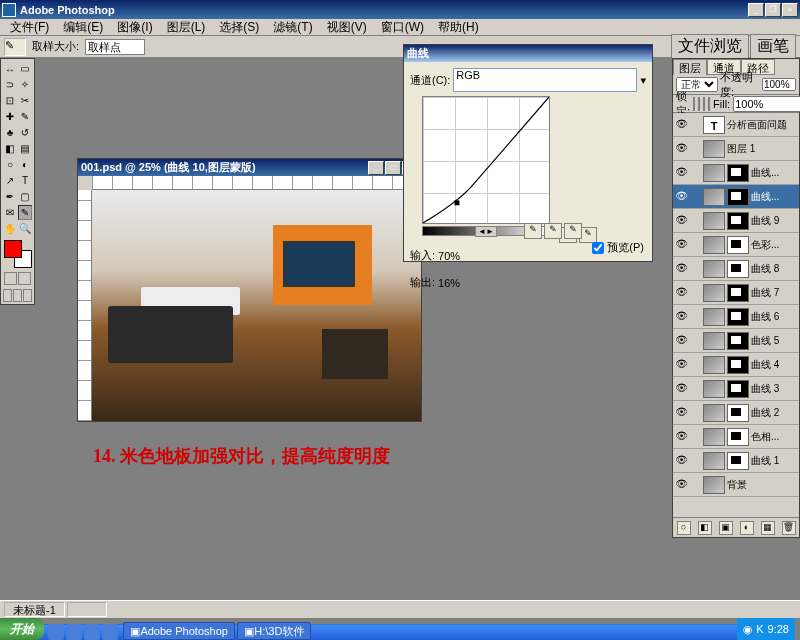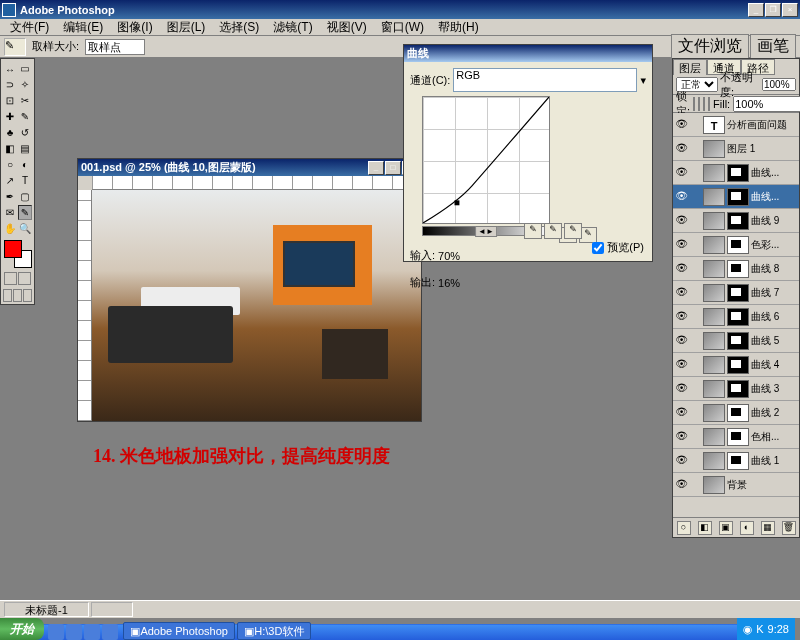--- a/index.html
+++ b/index.html
@@ -78,21 +78,21 @@
 .layer .nm{flex:1;font-size:10px;white-space:nowrap;overflow:hidden;}
 .lp .btm{height:20px;display:flex;align-items:center;justify-content:space-around;border-top:1px solid #808080;background:#d4d0c8;}
 .lp .btm div{width:14px;height:14px;border:1px solid #808080;background:#ece9d8;font-size:9px;text-align:center;}
 .taskbar{position:absolute;bottom:0;left:0;right:5px;height:16px;background:linear-gradient(#245edb,#3f8cf3 8%,#245edb);display:flex;align-items:flex-end;}
 .start{height:22px;padding:0 10px;background:linear-gradient(#3c8b3c,#5fbb5f 50%,#3c8b3c);color:#fff;font-weight:bold;font-style:italic;font-size:12px;display:flex;align-items:center;border-radius:0 8px 8px 0;}
 .qb{display:flex;gap:2px;padding:0 4px;}
 .qb div{width:16px;height:16px;background:#4a7edb;border-radius:2px;}
 .tbtn{height:18px;background:#3c74d8;border:1px solid #2050a0;color:#fff;padding:0 6px;margin:0 1px;display:flex;align-items:center;font-size:11px;border-radius:2px;}
 .tray{margin-left:auto;background:#1290e9;height:22px;display:flex;align-items:center;padding:0 6px;gap:4px;color:#fff;font-size:10px;}
 .statusbar{position:absolute;bottom:22px;left:0;right:0;height:18px;background:#d4d0c8;border-top:1px solid #fff;display:flex;align-items:center;padding:0 4px;font-size:11px;}
-.statusbar .cell{border:1px inset #fff;padding:0 20px;height:15px;margin-right:2px;}
+.statusbar .cell{border:1px inset #fff;padding:0 8px;height:15px;margin-right:2px;}
 </style>
 </head>
 <body>
 
 <div class="titlebar">
   <div class="icon"></div>
   <div class="ttl">Adobe Photoshop</div>
   <div class="winbtns">
     <div class="winbtn">_</div>
     <div class="winbtn">❐</div>

